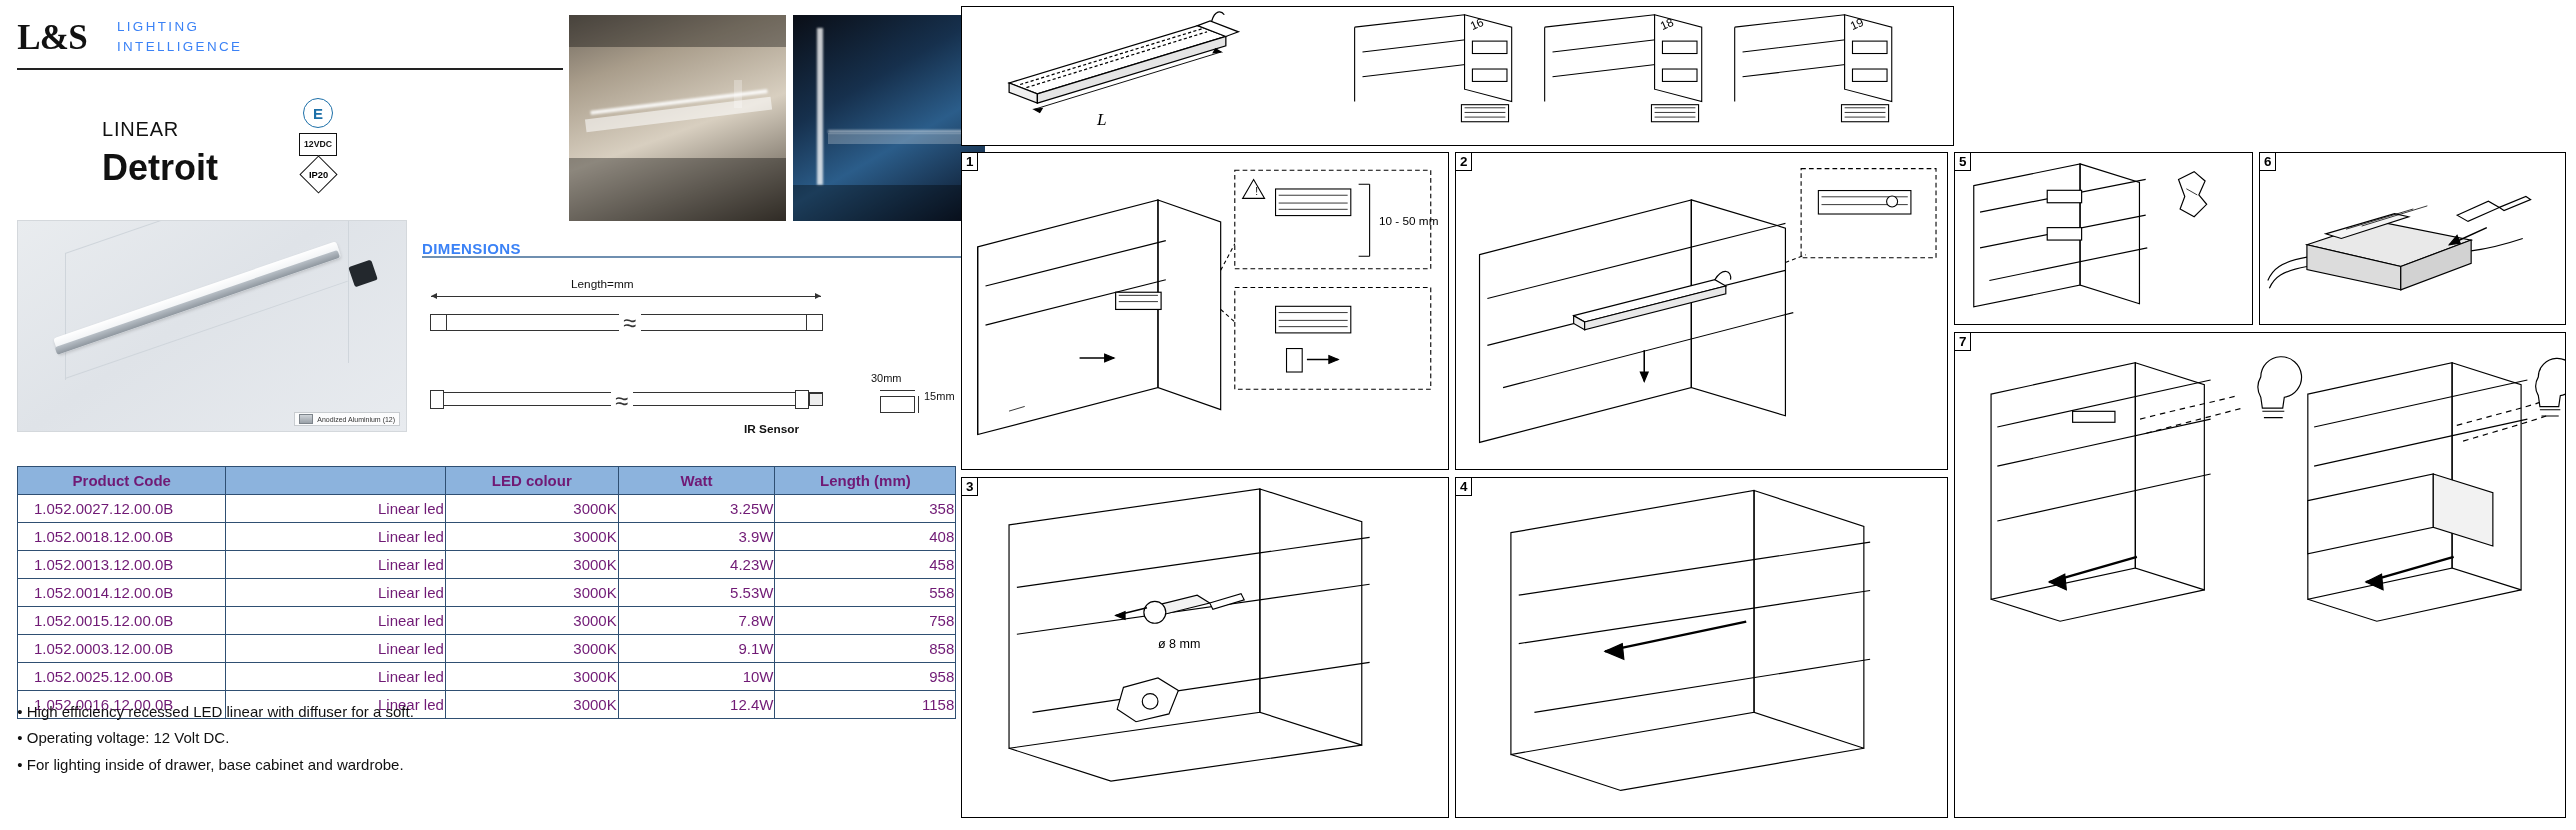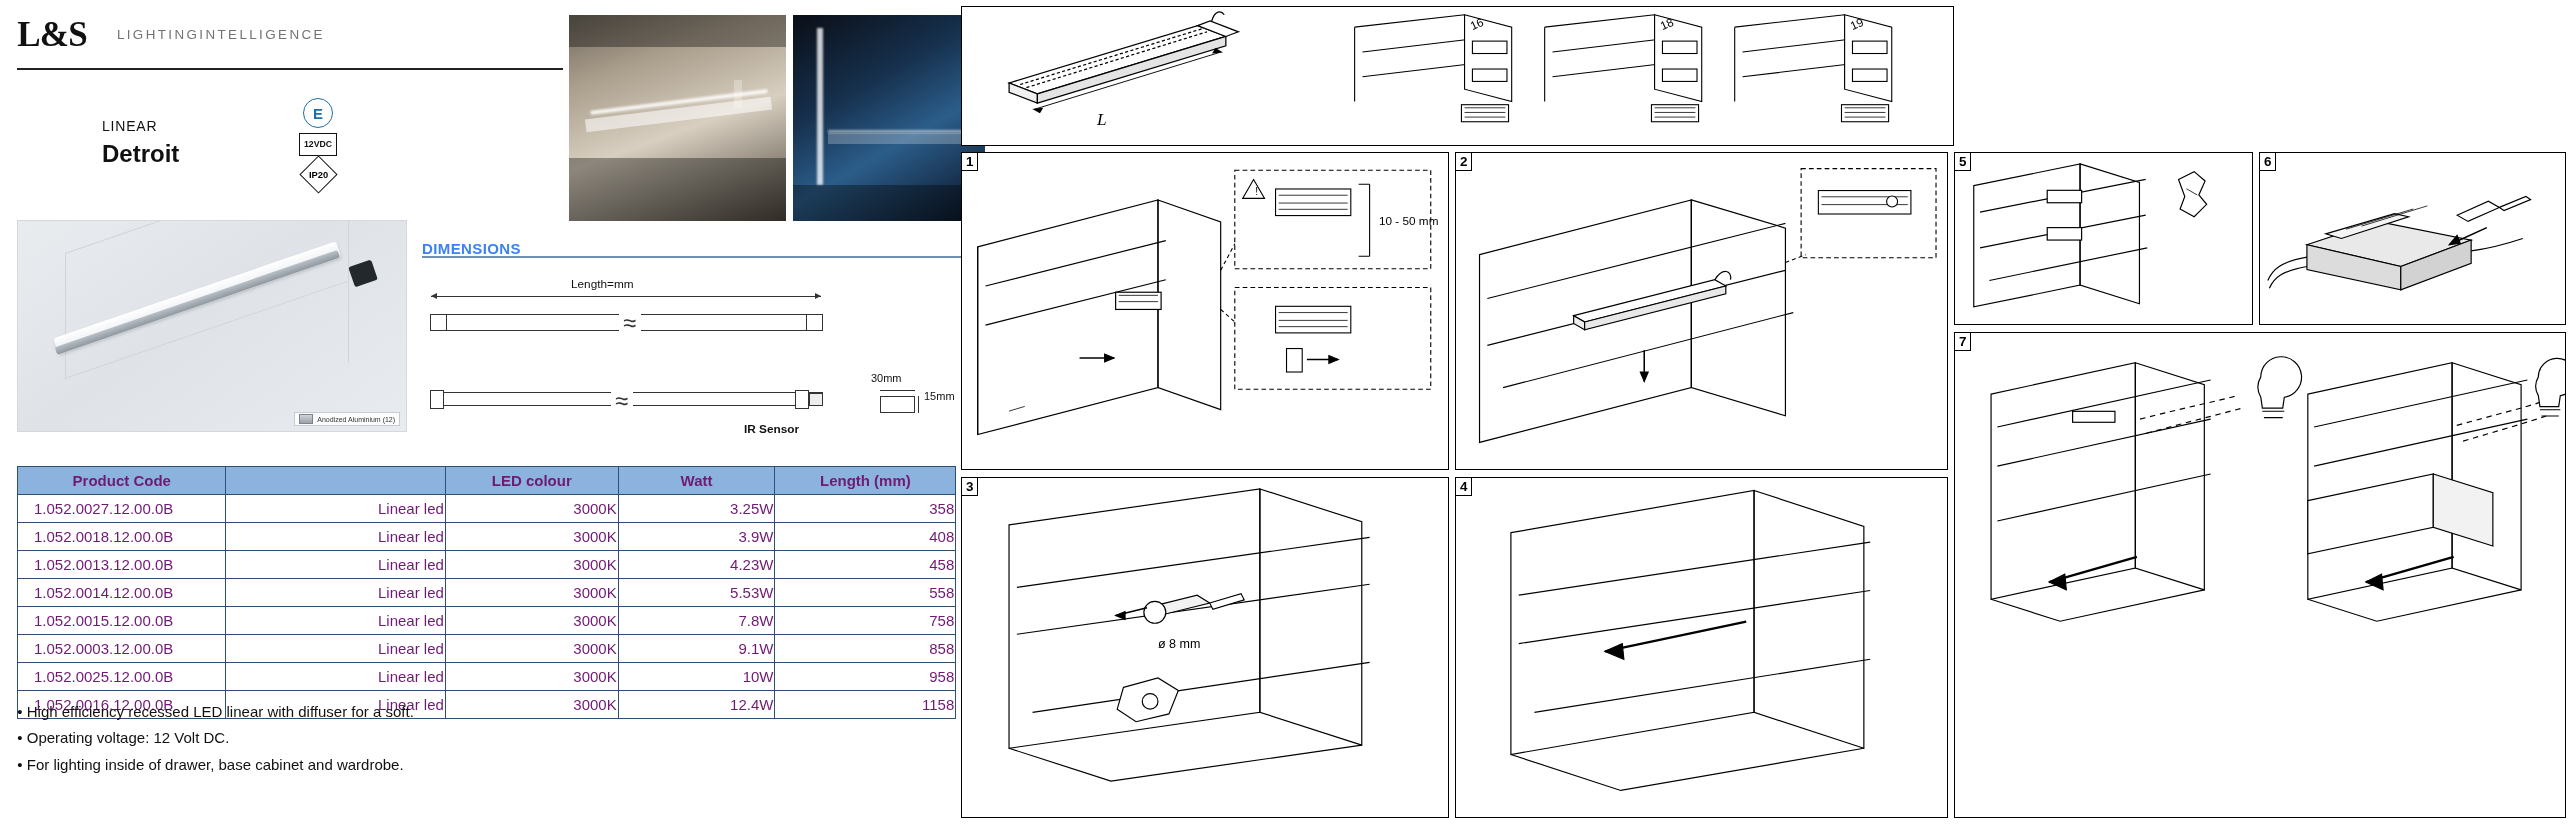--- a/index.html
+++ b/index.html
@@ -34,47 +34,47 @@
   .logo-mark {
     font-size: 35px;
     font-weight: bold;
     color: #111111;
     letter-spacing: -0.8px;
     line-height: 1;
     font-family: "Liberation Serif", serif;
   }
   .logo-text {
     display: flex;
-    flex-direction: row;
+    flex-direction: column;
     justify-content: center;
-    color: #737373;
+    color: #3b82f6;
     font-size: 13.4px;
     letter-spacing: 2.4px;
     line-height: 1.5;
   }
   .logo-divider {
     position: absolute;
     left: 17.3px; top: 68px;
     width: 546px; height: 1.6px;
     background: #222222;
   }
 
   
   .title-block {
     position: absolute;
     left: 102px; top: 118px;
   }
   .title-sub {
-    font-size: 14px;
+    font-size: 20px;
     color: #111111;
     letter-spacing: 0.8px;
     margin-bottom: 6.3px;
   }
   .title-main {
-    font-size: 24px;
+    font-size: 36px;
     font-weight: bold;
     color: #111111;
   }
 
   
   .badges {
     position: absolute;
     left: 299px; top: 98px;
     display: flex;
     flex-direction: column;

